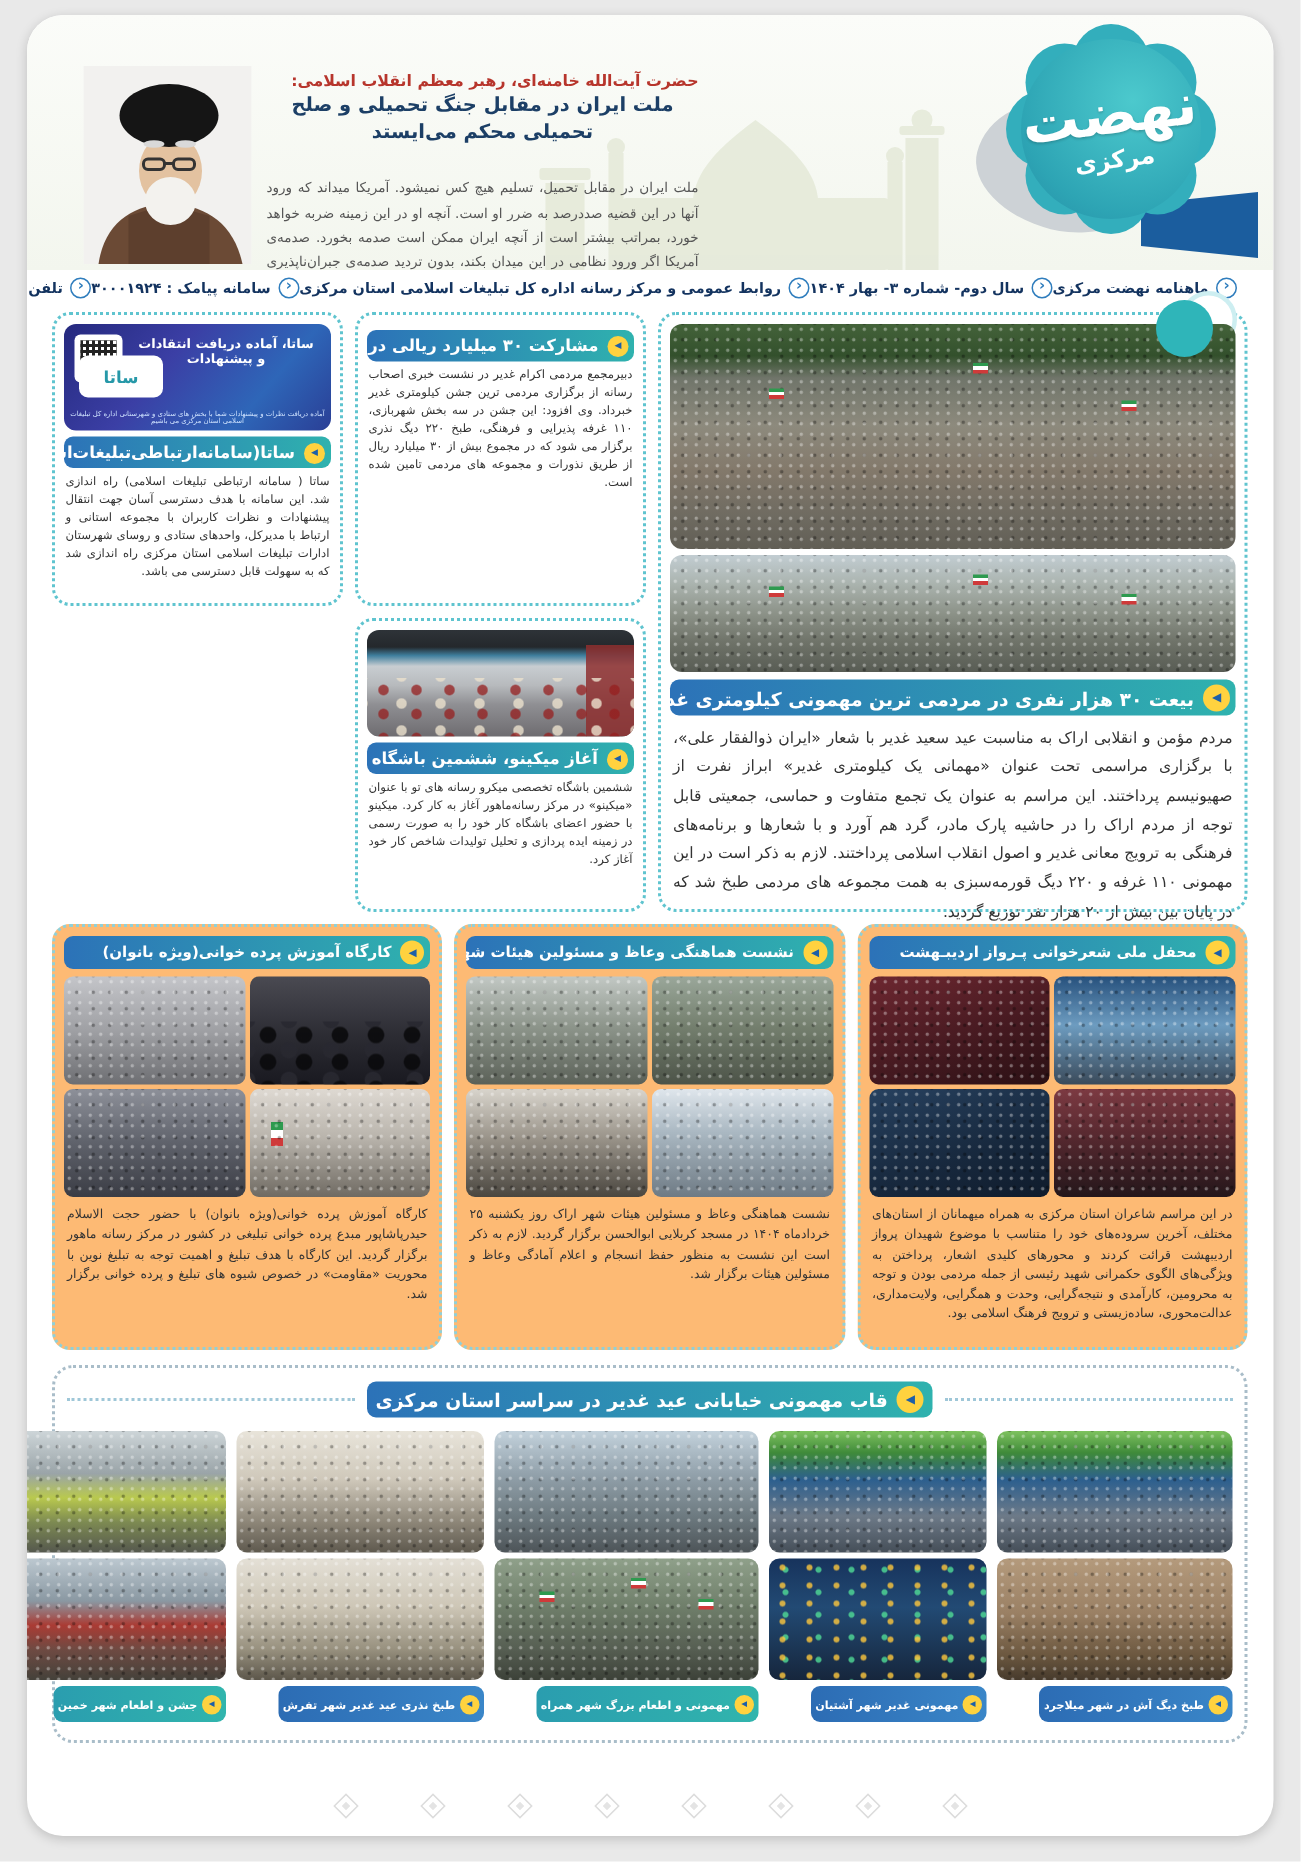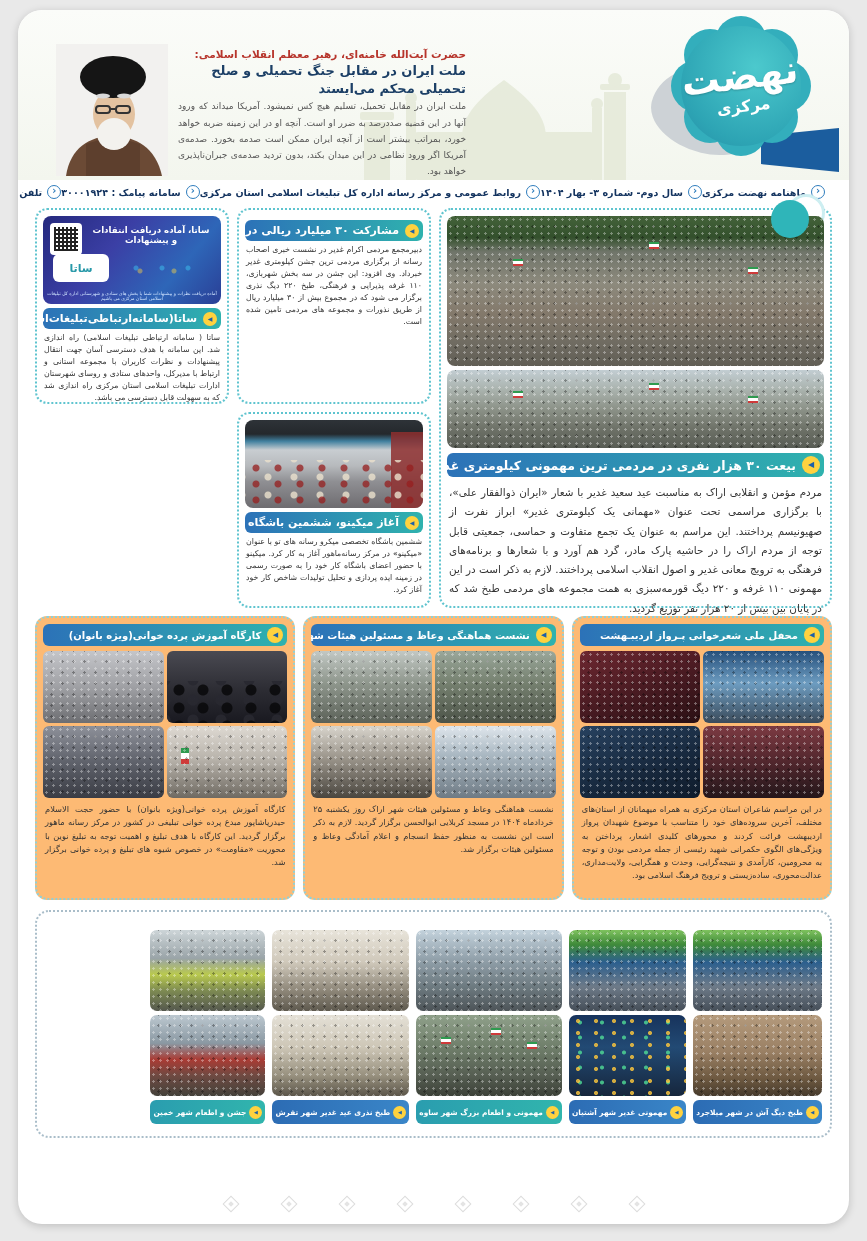--- a/index.html
+++ b/index.html
@@ -14,21 +14,21 @@
     background:#fff; border-radius:24px; box-shadow:0 2px 8px rgba(0,0,0,.18);
     overflow:hidden;
   }
 
   
   .header { position:relative; height:170px; background:linear-gradient(180deg,#fbfcf9,#f3f6ee); border-radius:24px 24px 0 0; overflow:hidden; }
   .mosque { position:absolute; right:195px; bottom:0; width:300px; height:118px; opacity:.85; }
   .leader { position:absolute; right:auto; left:38px; top:34px; width:112px; height:132px; overflow:hidden; background:#f4f4f4; }
   .quote { position:absolute; left:160px; top:38px; width:288px; text-align:right; }
   .q-src { color:#b7352c; font-weight:bold; font-size:10.5px; margin-bottom:2px; }
-  .q-title { color:#1c3f66; font-weight:bold; font-size:13px; line-height:1.4; margin-bottom:0; }
+  .q-title { color:#1c3f66; font-weight:bold; font-size:13px; line-height:1.4; margin-bottom:20px;text-align:center; }
   .q-body { color:#555; font-size:9px; line-height:1.8; text-align:justify; }
 
   .logo-wrap { position:absolute; right:14px; top:2px; width:205px; height:168px; }
   .logo-ribbon { position:absolute; right:-4px; top:116px; width:78px; height:44px; background:#1b5d9e; clip-path:polygon(0 18%,100% 0,100% 100%,0 82%); }
   .logo-shadow { position:absolute; right:64px; top:58px; width:120px; height:84px; background:#cdd2d6; border-radius:45% 55% 50% 50%/55% 45% 55% 45%; transform:rotate(14deg); }
   .medallion { position:absolute; right:28px; top:8px; width:132px; height:132px; }
   .medallion i { position:absolute; width:52px; height:52px; border-radius:50%; background:#33aebc; }
   .medallion i:nth-of-type(1){left:84px;top:40px;} .medallion i:nth-of-type(2){left:71px;top:71px;}
   .medallion i:nth-of-type(3){left:40px;top:84px;} .medallion i:nth-of-type(4){left:9px;top:71px;}
   .medallion i:nth-of-type(5){left:-4px;top:40px;} .medallion i:nth-of-type(6){left:9px;top:9px;}
@@ -70,38 +70,38 @@
   .hbar-s .yc { width:14px; height:14px; min-width:14px; font-size:6px; }
   .hbar-m { height:22px; font-size:10px; margin-top:0; }
   .hbar-m .yc { width:16px; height:16px; min-width:16px; font-size:7px; }
 
   .body-lg { font-size:10.4px; color:#333; line-height:1.85; text-align:justify; padding:6px 2px 0; }
   .body-sm { font-size:7.8px; color:#333; line-height:1.55; text-align:justify; padding:3px 1px 0; overflow:hidden; }
   .body-md { font-size:8.3px; color:#333; line-height:1.6; text-align:justify; padding:5px 2px 0; overflow:hidden; }
 
   .main-ph-top { height:150px; }
   .main-ph-bot { height:78px; margin-top:4px; }
-  .small-ph { height:88px; }
+  .small-ph { height:71px; }
 
   .row2 { display:grid; grid-template-columns:1fr 1fr 1fr; gap:8px; margin-top:8px; }
   .box2 { border:2px dotted #8fd0d8; border-radius:12px; background:#fdba74; padding:6px; height:284px; overflow:hidden; }
   .collage { display:grid; grid-template-columns:1fr 1fr; gap:3px; margin-top:5px; }
   .collage .ph { height:72px; border-radius:6px; }
 
   
   .gallery { border:2px dotted #a9bdc9; border-radius:14px; margin-top:10px; padding:9px 8px 12px; }
   .gtitle-row { display:flex; align-items:center; gap:8px; }
   .dotline { flex:1; border-top:2px dotted #9fc7d8; height:0; }
   .gtitle-bar { height:24px; border-radius:6px; padding:0 6px; display:flex; align-items:center; gap:6px;
     background:linear-gradient(to left, #2fb2ae, #2c72b8); color:#fff; font-weight:bold; font-size:12.5px; white-space:nowrap; }
   .ggrid { display:grid; grid-template-columns:repeat(6,1fr); gap:7px; margin-top:9px; }
   .gcol { display:flex; flex-direction:column; gap:4px; }
   .gcol .ph { height:81px; border-radius:7px; }
   .gcap { height:21px; border-radius:6px; display:flex; align-items:center; gap:3px; padding:12px 3px;
-    color:#fff; font-size:7.4px; font-weight:bold; white-space:nowrap; overflow:hidden; }
+    color:#fff; font-size:7.4px; font-weight:bold; white-space:nowrap; overflow:hidden;margin-left:28px; }
   .gcap .yc { width:13px; height:13px; min-width:13px; font-size:5px; }
   .cap-teal { background:linear-gradient(to left,#31b5ad,#2a9daf); }
   .cap-blue { background:linear-gradient(to left,#3a86c8,#2c6cb4); }
 
   .diamonds { position:absolute; bottom:14px; left:0; right:0; display:flex; justify-content:center; gap:46px; }
   .dmd { position:relative; width:12px; height:12px; border:1.5px solid #dcdcdc; transform:rotate(45deg); }
   .dmd::after { content:""; position:absolute; inset:3px; background:#e4e4e4; }
 
   
   .ph-aerial { background:linear-gradient(180deg,#44633a 0%,#33502c 14%,#70756a 24%,#8d8a7d 45%,#83796b 65%,#6f6b61 85%,#615e55 100%); }
@@ -352,20 +352,28 @@
           <div class="ph t-dark chador"></div>
           <div class="ph t-room dots"></div>
           <div class="ph t-stage2 dots"></div>
           <div class="ph t-speaker dots"></div>
         </div>
         <div class="body-md">کارگاه آموزش پرده خوانی(ویژه بانوان) با حضور حجت الاسلام حیدرپاشاپور مبدع پرده خوانی تبلیغی در کشور در مرکز رسانه ماهور برگزار گردید. این کارگاه با هدف تبلیغ و اهمیت توجه به تبلیغ نوین با محوریت «مقاومت» در خصوص شیوه های تبلیغ و پرده خوانی برگزار شد.</div>
       </div>
     </div>
 
     <div class="gallery">
+      <div class="gtitle-row">
+        <span class="dotline"></span>
+        <span class="gtitle-bar">
+          <span class="yc"></span>
+          <span>قاب مهمونی خیابانی عید غدیر در سراسر استان مرکزی</span>
+        </span>
+        <span class="dotline"></span>
+      </div>
       <div class="ggrid">
         <div class="gcol">
           <div class="ph g-greenbn dots"></div>
           <div class="ph g-wall dots"></div>
           <div class="gcap cap-blue">
               <span class="yc"></span>
               <span>طبخ دیگ آش در شهر میلاجرد</span>
             </div>
         </div>
         <div class="gcol">
@@ -374,21 +382,21 @@
           <div class="gcap cap-blue">
               <span class="yc"></span>
               <span>مهمونی غدیر شهر آشتیان</span>
             </div>
         </div>
         <div class="gcol">
           <div class="ph g-street dots"></div>
           <div class="ph g-aerial2 dots flagspecks"></div>
           <div class="gcap cap-teal">
               <span class="yc"></span>
-              <span>مهمونی و اطعام بزرگ شهر ساوه</span>
+              <span>مهمونی و اطعام بزرگ شهر همراه</span>
             </div>
         </div>
         <div class="gcol">
           <div class="ph g-kitchen dots"></div>
           <div class="ph g-table dots"></div>
           <div class="gcap cap-blue">
               <span class="yc"></span>
               <span>طبخ نذری عید غدیر شهر تفرش</span>
             </div>
         </div>

